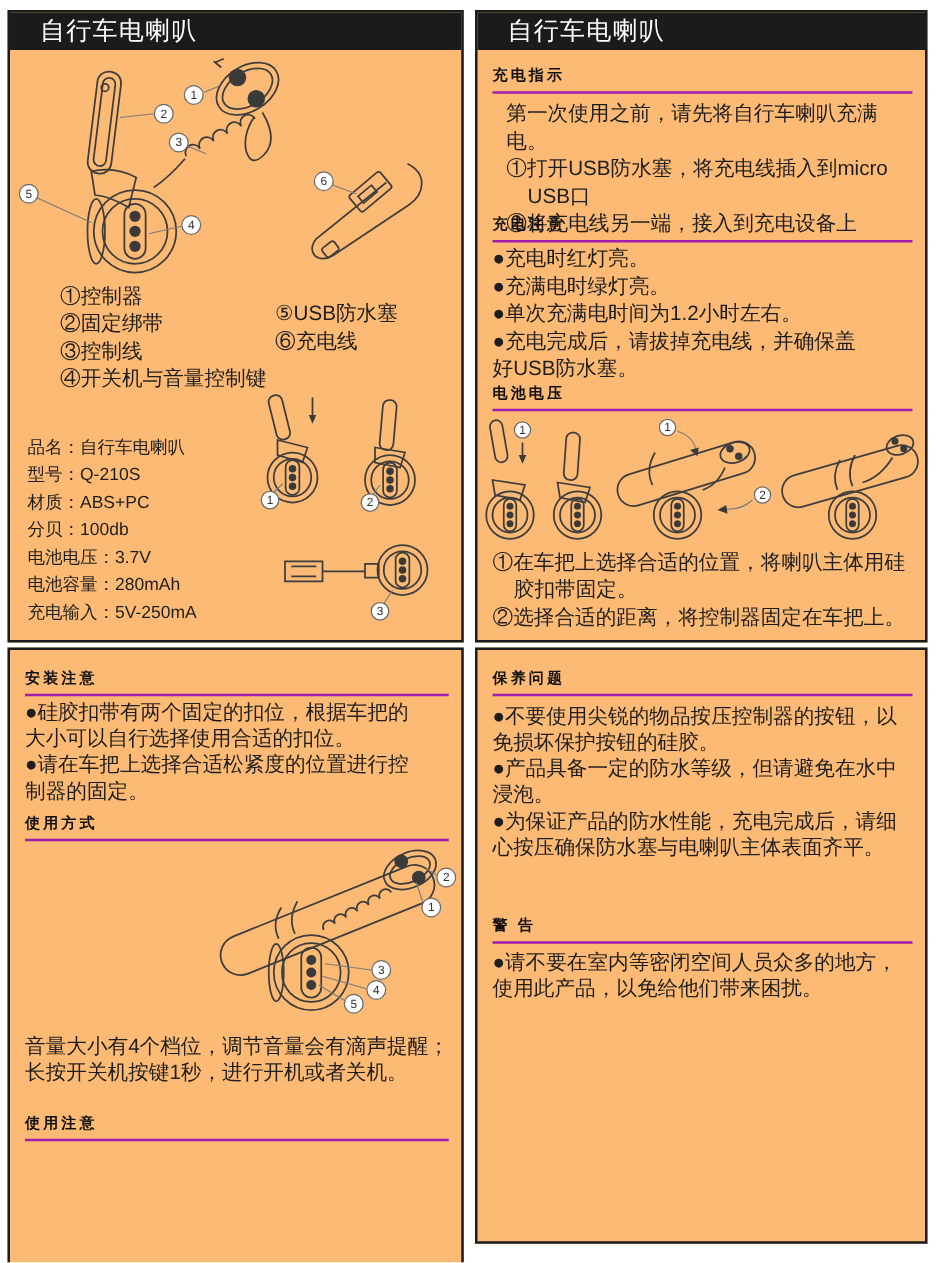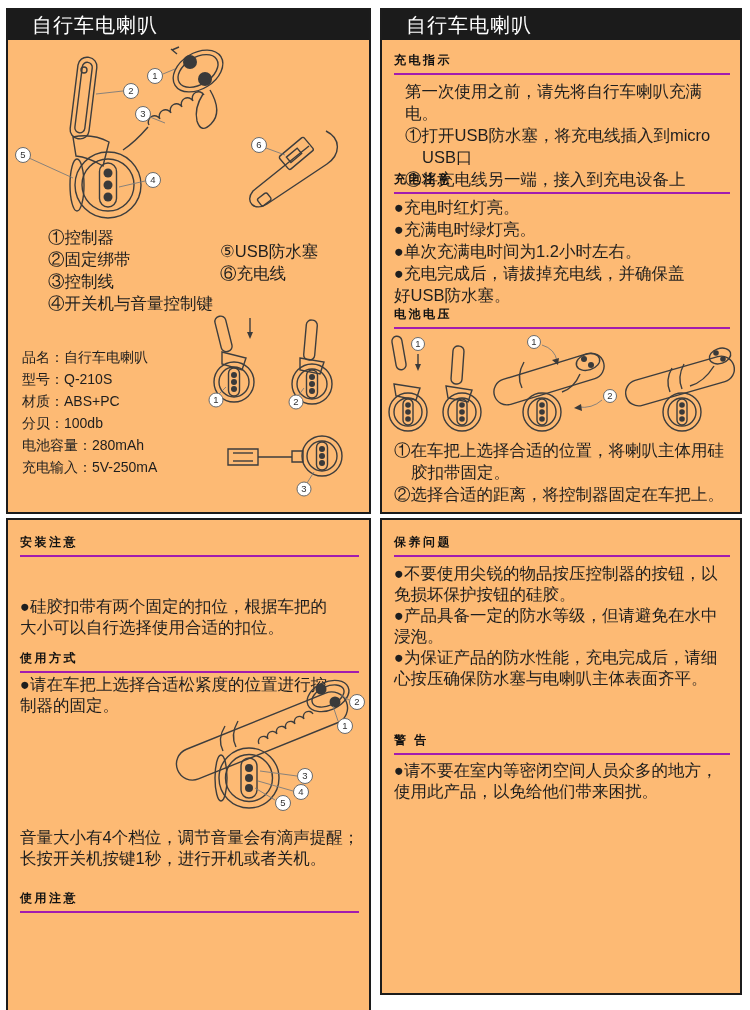--- a/index.html
+++ b/index.html
@@ -10,21 +10,21 @@
        padding-left:24px;letter-spacing:1px;}
   .pbody{position:relative;width:100%;}
   .sec{position:absolute;left:12px;right:10px;}
   .sec-h{margin:0;font-size:12px;font-weight:bold;letter-spacing:2.5px;color:#111;
          padding-bottom:3px;border-bottom:2px solid #a21caf;line-height:20px;}
   .txt{position:absolute;left:12px;right:9px;font-size:16.5px;line-height:22px;}
   .txt p{margin:0;}
   .lh21{line-height:21px;}
   .hang{padding-left:17px;text-indent:-17px;}
   .narrow{max-width:305px;}
-  .bl320 p{max-width:322px;margin-top:36px;}
+  .bl320 p{max-width:322px;}
   .parts{position:absolute;font-size:16.5px;line-height:22px;white-space:nowrap;}
   .specs{position:absolute;font-size:14px;line-height:22px;white-space:nowrap;}
   svg{position:absolute;}
   svg *{vector-effect:non-scaling-stroke;}
   .ln{stroke:#3d3d3d;stroke-width:1.4;fill:none;}
   .fl{fill:#3a3a3a;stroke:none;}
   .co{stroke:#6a6a6a;stroke-width:1;fill:#fff;}
   .cd{font-size:9.5px;fill:#333;font-family:"Liberation Sans",sans-serif;}
   .ld{stroke:#7a7a7a;stroke-width:0.9;fill:none;}
 </style>
@@ -122,20 +122,21 @@
       <div class="parts" style="left:212px;top:200px;">
         <div>⑤USB防水塞</div>
         <div>⑥充电线</div>
       </div>
 
       <div class="specs" style="left:14px;top:306px;">
         <div>品名：自行车电喇叭</div>
         <div>型号：Q-210S</div>
         <div>材质：ABS+PC</div>
         <div>分贝：100db</div>
+        <div>电池电压：3.7V</div>
         <div>电池容量：280mAh</div>
         <div>充电输入：5V-250mA</div>
       </div>
 
       <svg viewBox="0 0 160 195" style="left:196px;top:264px;width:160px;height:195px;">
         <g>
           <rect class="ln" x="14" y="12" width="11" height="36" rx="5" transform="rotate(-14 19 30)"></rect>
           <path class="ln" d="M18,48 L42,54 L38,66 L18,60 Z"></path>
           <circle class="ln" cx="30" cy="78" r="20"></circle>
             <circle class="ln" cx="30" cy="78" r="15"></circle>

